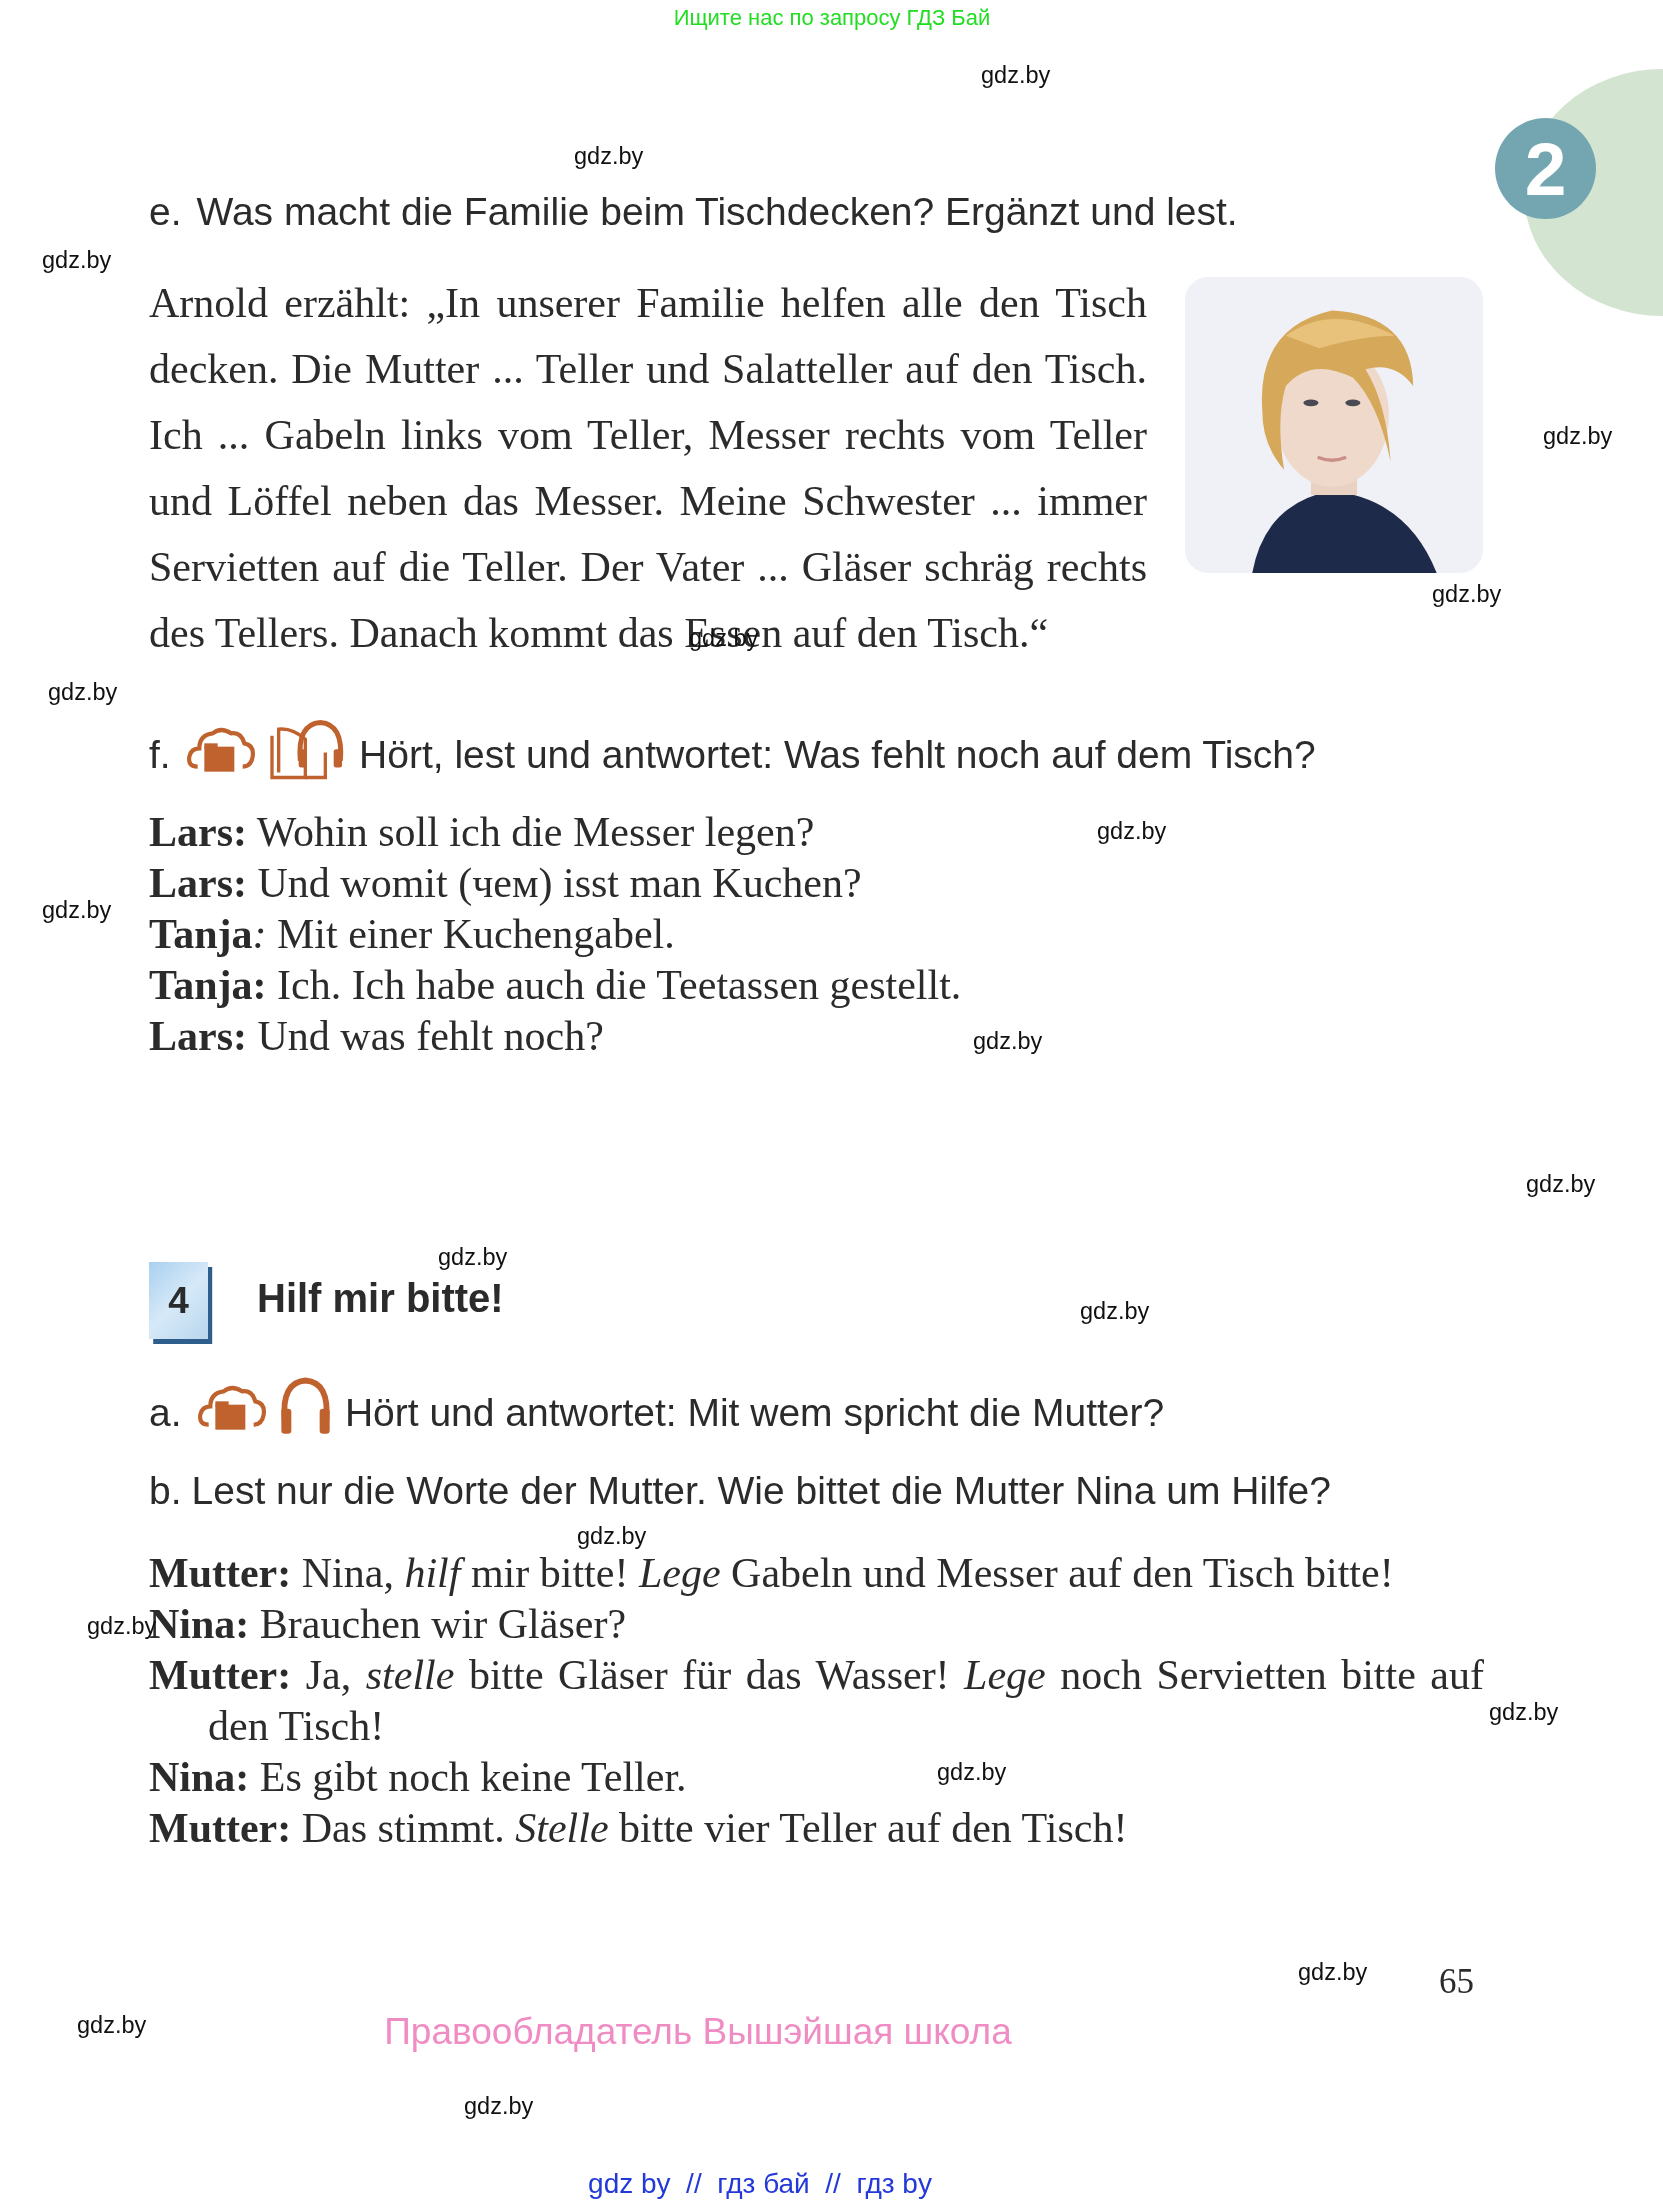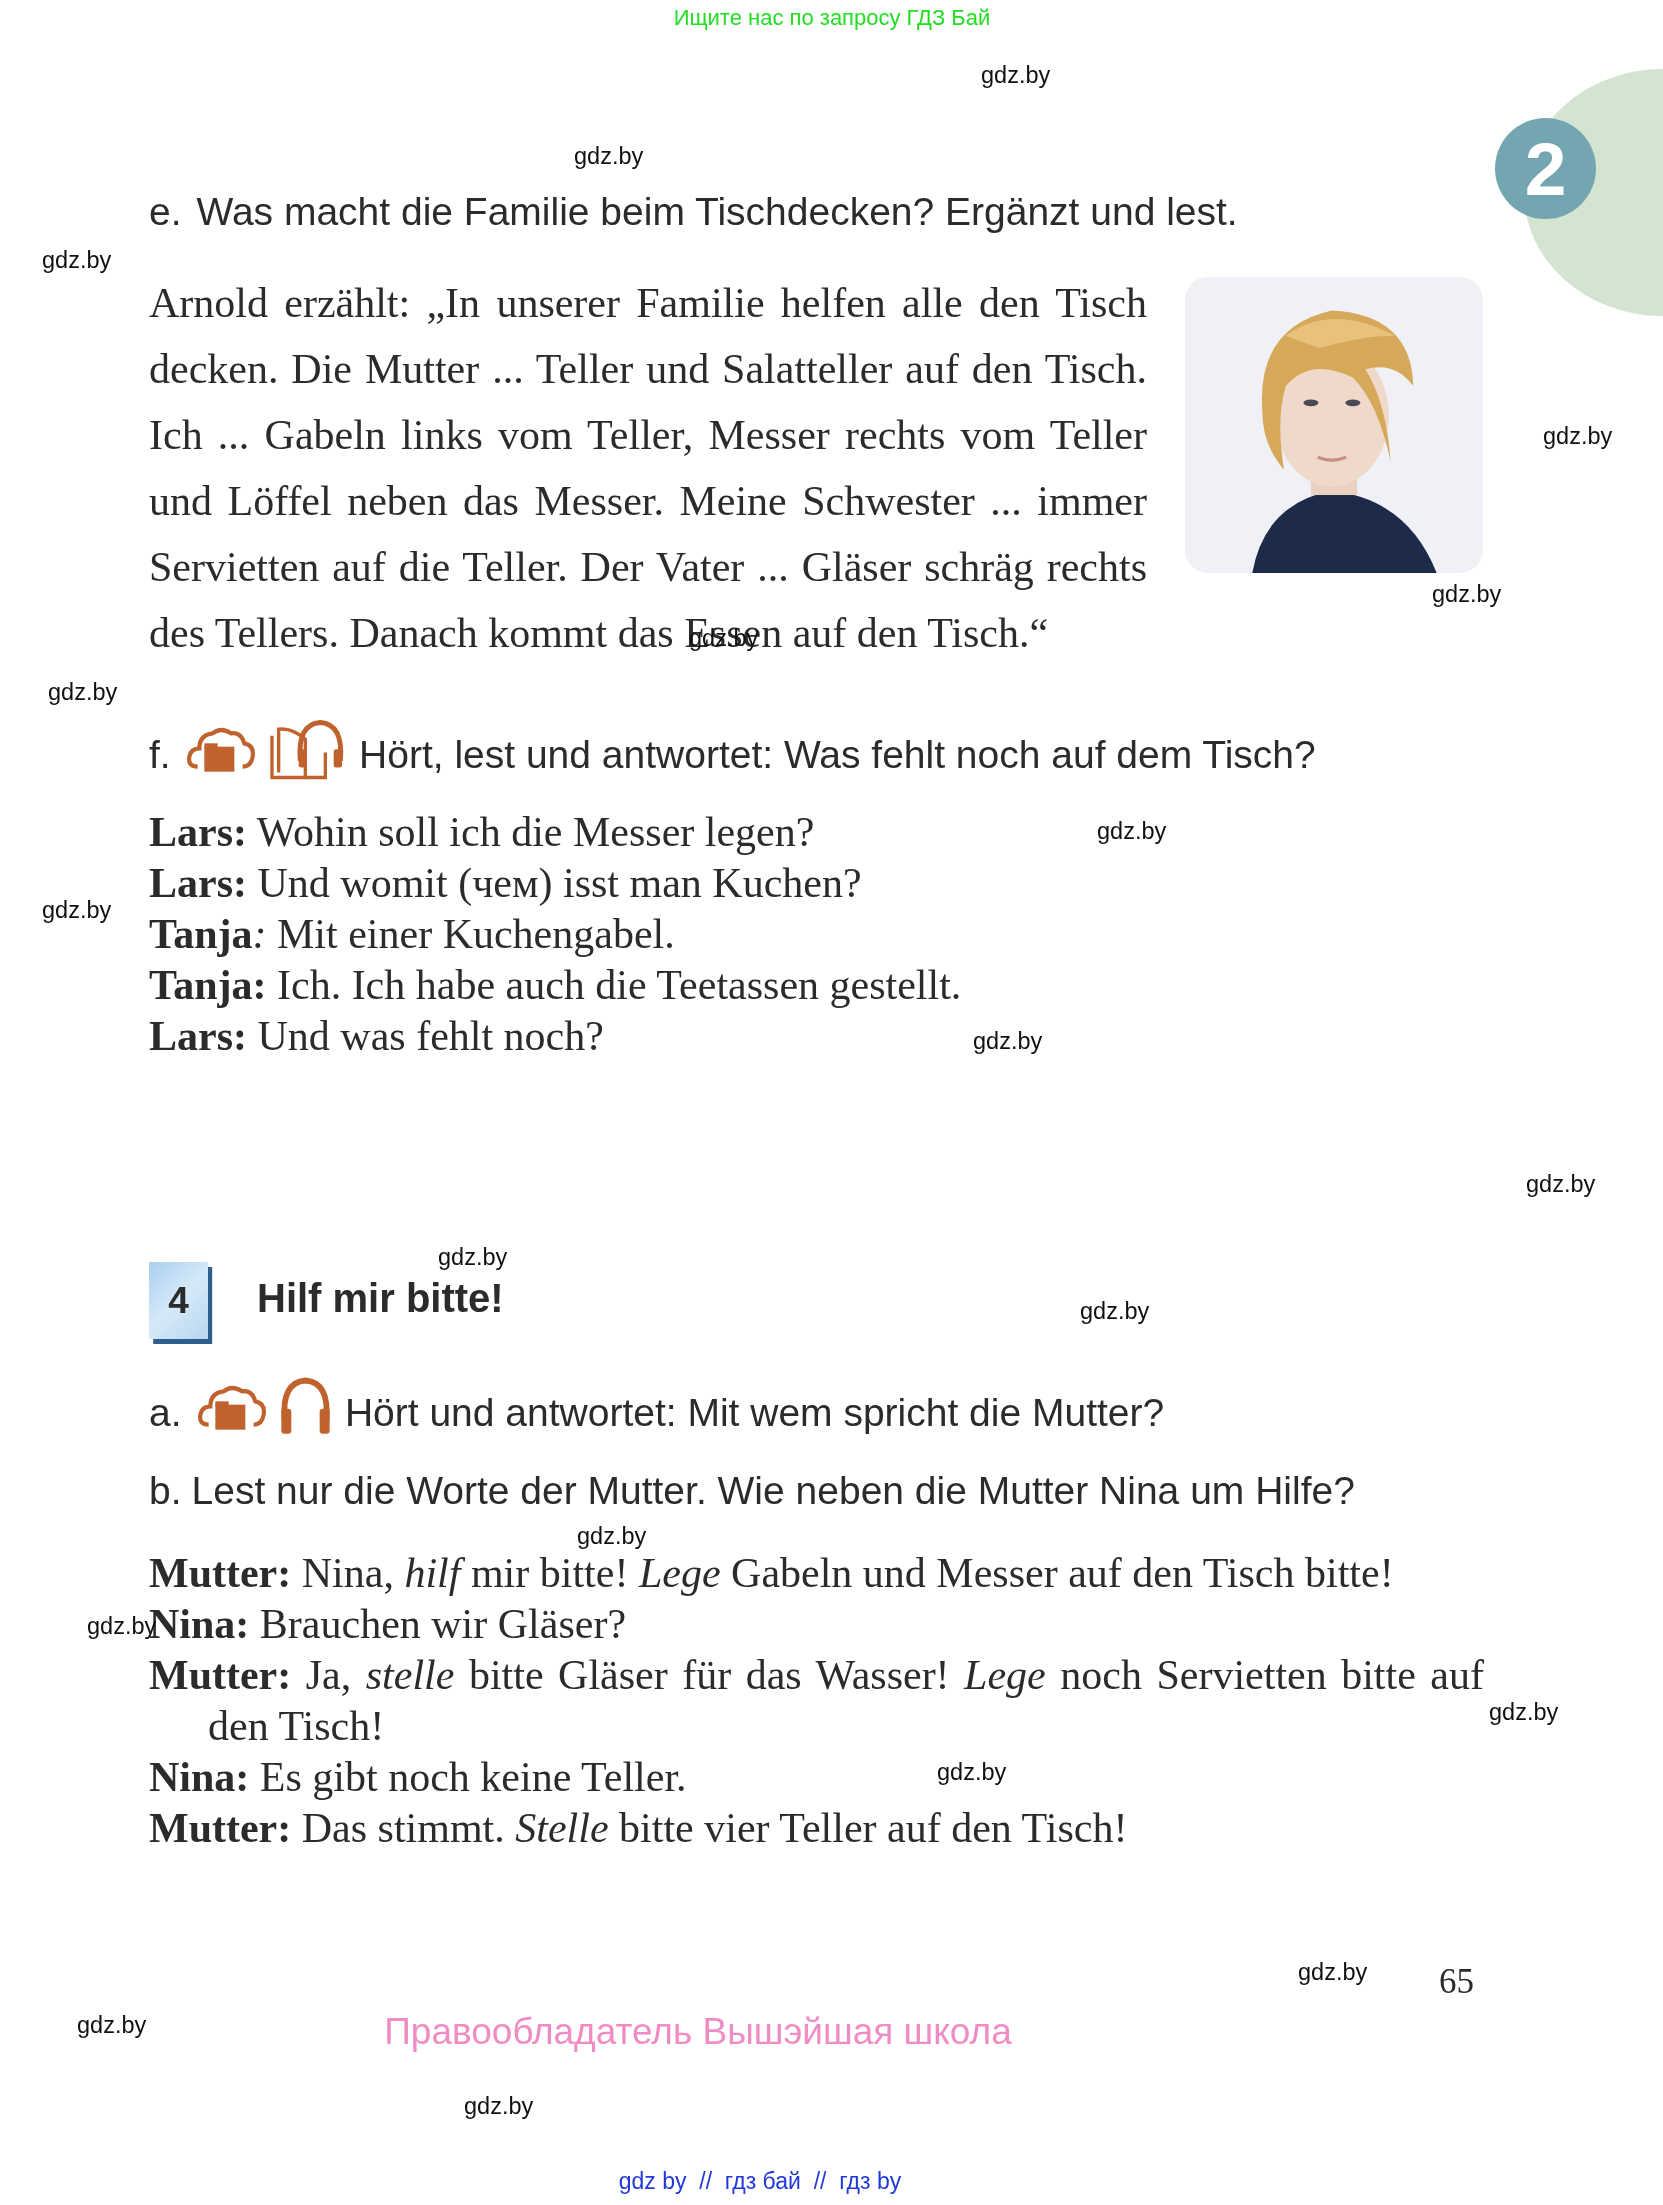--- a/index.html
+++ b/index.html
@@ -49,21 +49,21 @@
     font-family: "Liberation Sans", sans-serif; font-weight: bold; font-size: 37px; color: #2b2b2b;
   }
   .icon { display: inline-block; margin-right: 11.7px; }
   .page-num { left: 1439px; top: 1962px; font-size: 35px; color: #2b2b2b; }
   .rights {
     left: 0; width: 1396px; top: 2011px; text-align: center;
     font-family: "Liberation Sans", sans-serif; font-size: 37px; color: #f08cc4;
   }
   .footer {
     left: 0; width: 1520px; top: 2168px; text-align: center;
-    font-family: "Liberation Sans", sans-serif; font-size: 23px; color: #2238d8; white-space: pre;
+    font-family: "Liberation Sans", sans-serif; font-size: 28px; color: #2238d8; white-space: pre;
   }
 </style>
 </head>
 <body>
 
 <div class="abs top-banner">Ищите нас по запросу ГДЗ Бай</div>
 
 <div class="abs chapter-bg"></div>
 <div class="abs chapter-badge">2</div>
 
@@ -134,21 +134,21 @@
       <path d="M8 52 Q4 6 33 4 Q62 6 58 52" fill="none" stroke="#c0622d" stroke-width="7"></path>
       <rect x="4" y="38" width="12" height="30" rx="4" fill="#c0622d"></rect>
       <rect x="50" y="38" width="12" height="30" rx="4" fill="#c0622d"></rect>
     </svg>
   </span>
   <span>Hört und antwortet: Mit wem spricht die Mutter?</span>
 </div>
 
 <div class="abs heading" style="left:149px; top:1469px;">
   <span class="letter" style="margin-right:10px;">b.</span>
-  <span>Lest nur die Worte der Mutter. Wie neben die Mutter Nina um Hilfe?</span>
+  <span>Lest nur die Worte der Mutter. Wie bittet die Mutter Nina um Hilfe?</span>
 </div>
 
 <div class="abs dialog" style="top:1548px;">
   <div class="line wrap"><span class="speaker">Mutter:</span><span> Nina, </span><span class="em">hilf</span><span> mir bitte! </span><span class="em">Lege</span><span> Gabeln und Messer auf den Tisch bitte!</span></div>
   <div class="line"><span class="speaker">Nina:</span><span> Brauchen wir Gläser?</span></div>
   <div class="line wrap"><span class="speaker">Mutter:</span><span> Ja, </span><span class="em">stelle</span><span> bitte Gläser für das Wasser! </span><span class="em">Lege</span><span> noch Servietten bitte auf den Tisch!</span></div>
   <div class="line"><span class="speaker">Nina:</span><span> Es gibt noch keine Teller.</span></div>
   <div class="line"><span class="speaker">Mutter:</span><span> Das stimmt. </span><span class="em">Stelle</span><span> bitte vier Teller auf den Tisch!</span></div>
 </div>
 

